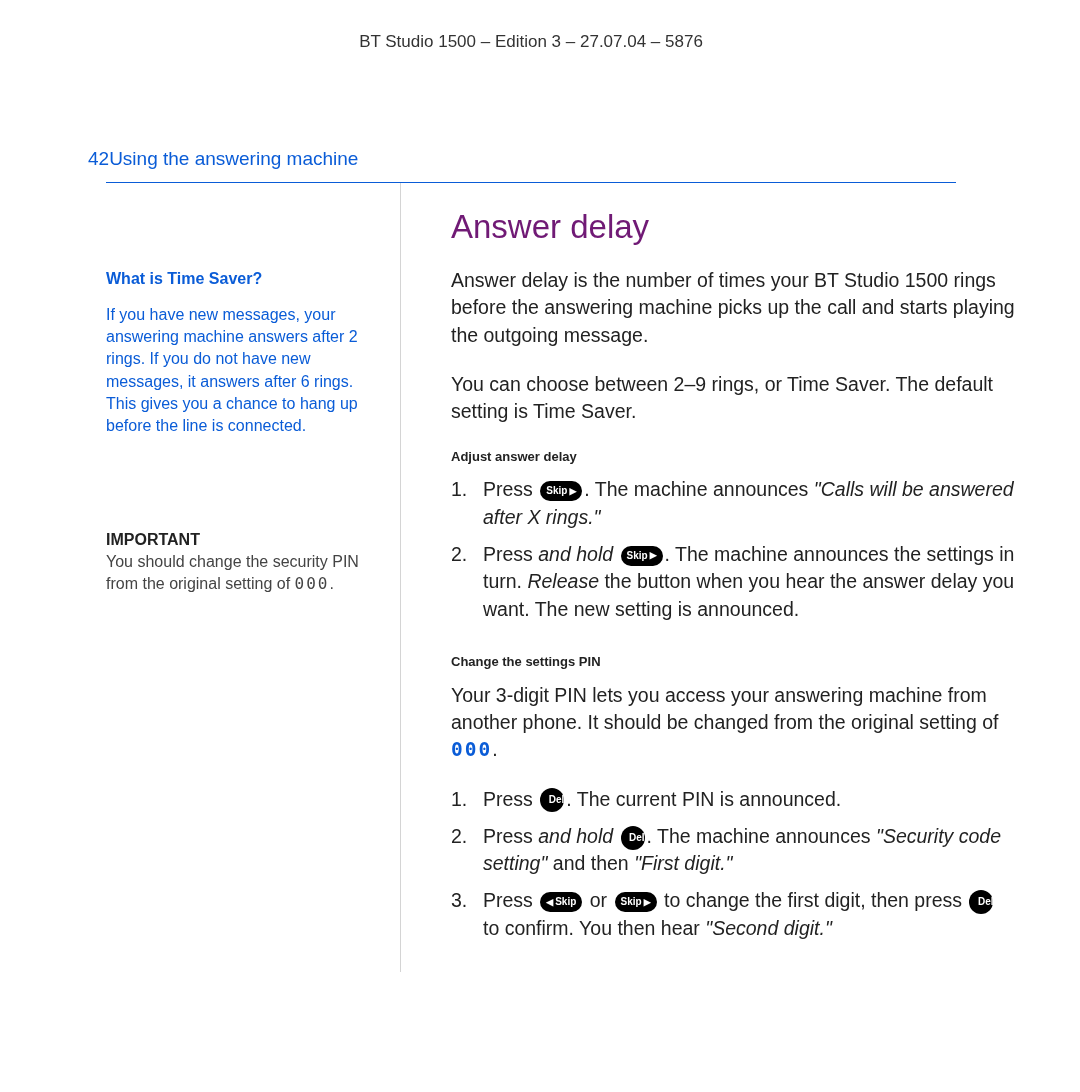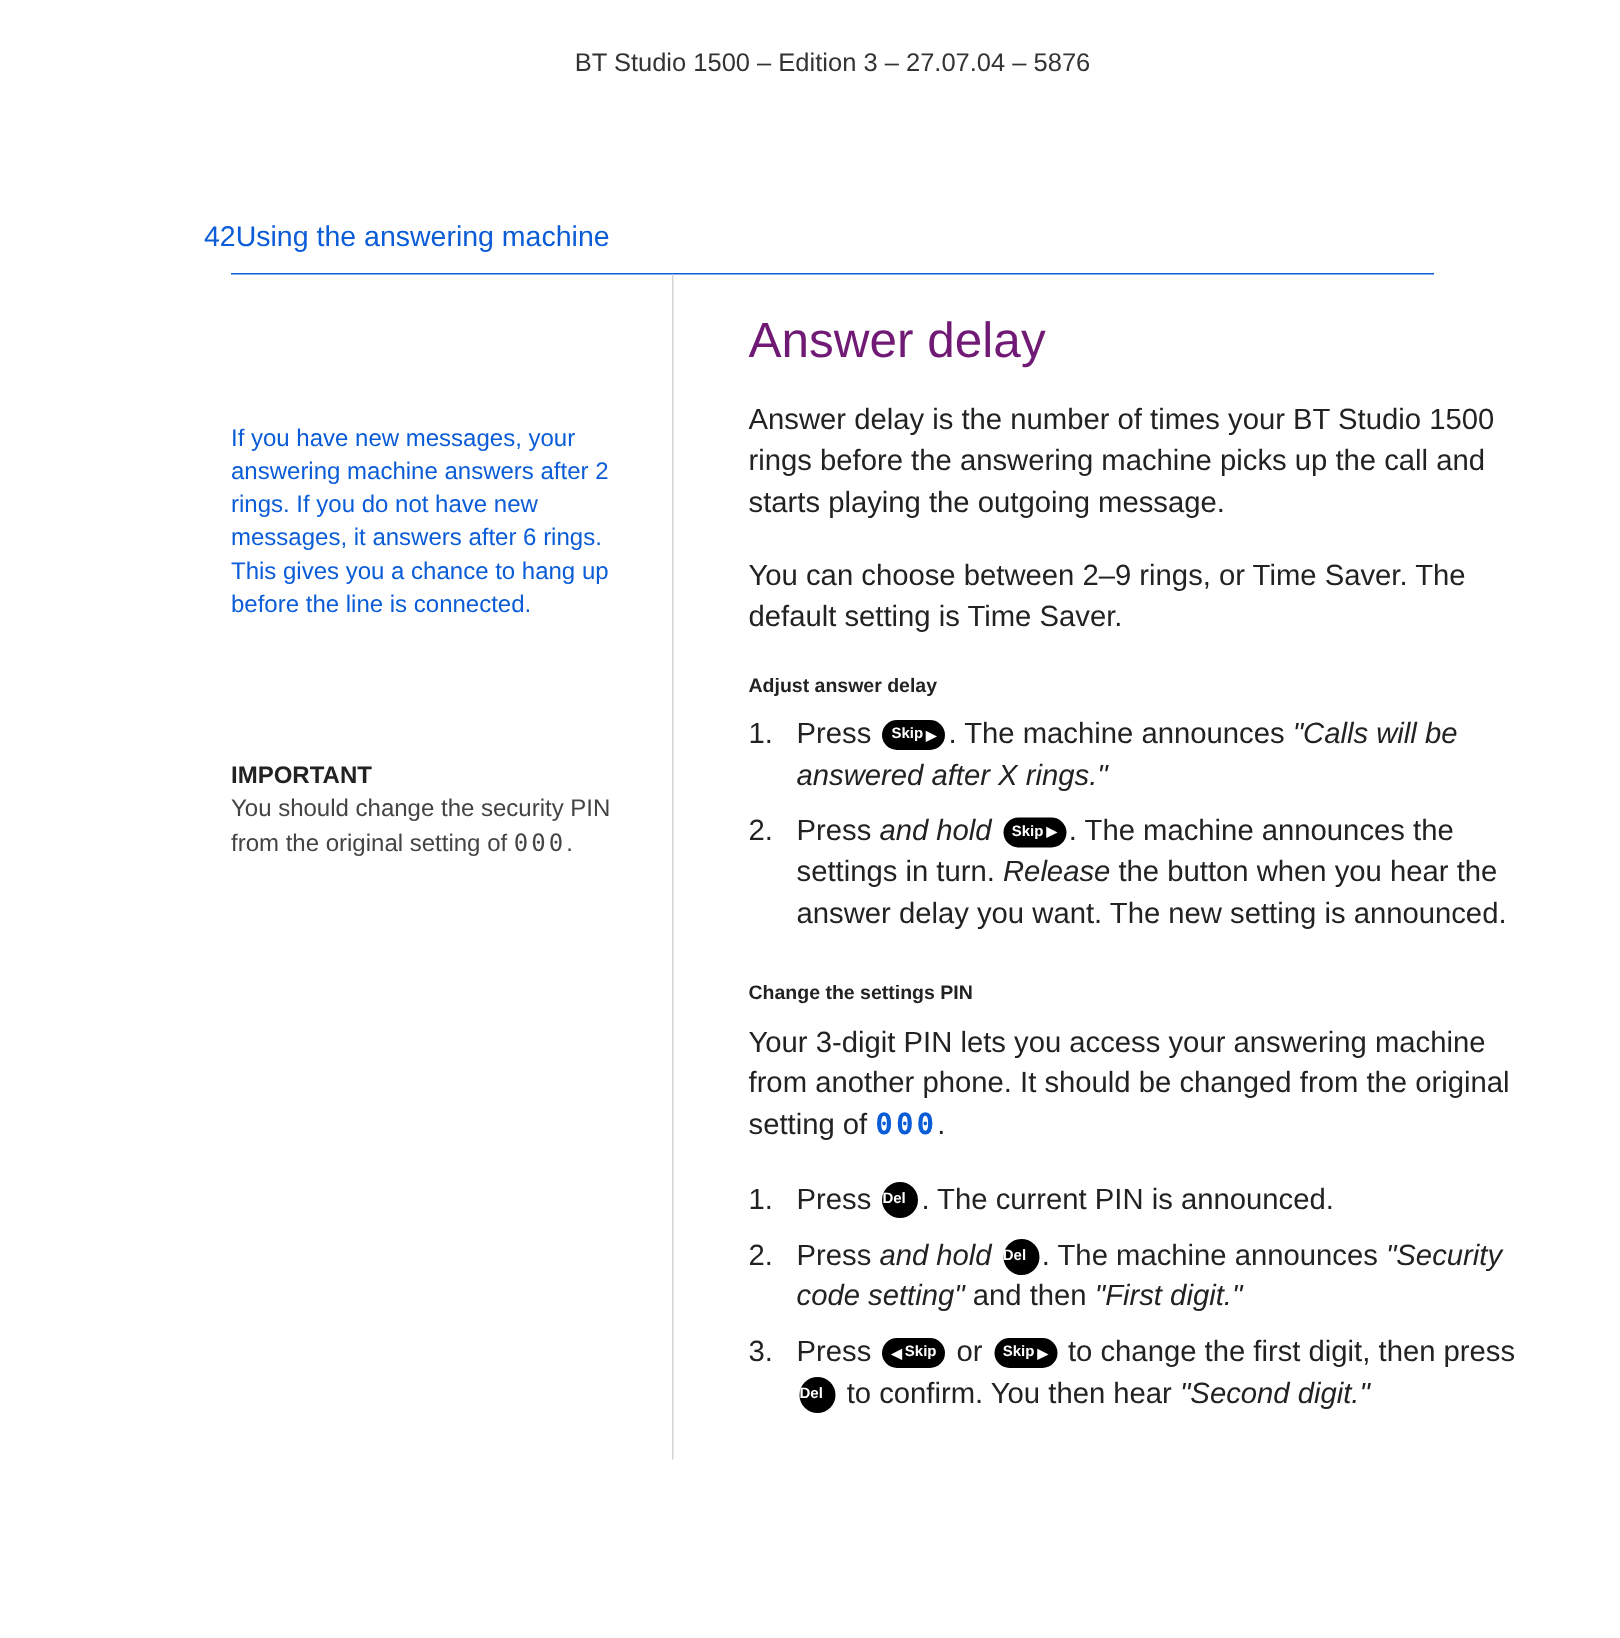--- a/index.html
+++ b/index.html
@@ -7,21 +7,21 @@
     background: #ffffff;
     margin: 0;
     padding: 0;
     color: #222222;
     width: 1080px;
     font-size: 18.5px;
     line-height: 1.45;
   }
   .page {
     width: 1076px;
-    padding: 30px 60px 40px 94px;
+    padding: 30px 60px 40px 46px;
     box-sizing: border-box;
   }
   .doc-meta {
     text-align: center;
     color: #333333;
     font-size: 17px;
     margin-bottom: 90px;
   }
   .heading-row {
     display: flex;
@@ -122,21 +122,21 @@
     font-family: monospace;
     font-weight: bold;
   }
   .code-black {
     letter-spacing: 2px;
     font-family: monospace;
   }
   .btn {
     display: inline-flex;
     align-items: center;
-    justify-content: flex-start;
+    justify-content: flex-end;
     vertical-align: middle;
     background: #000000;
     color: #ffffff;
     border-radius: 12px;
     padding: 1px 6px 1px 6px;
     font-size: 10px;
     font-weight: bold;
     line-height: 1;
     height: 18px;
     min-width: 24px;
@@ -169,20 +169,21 @@
   <div class="heading-row">
     <span class="page-no">42</span>
     <span class="section-title">Using the answering machine</span>
   </div>
   <hr class="rule">
 
   <div class="columns">
 
     <div class="side-col">
       <div>
+        <div class="side-heading">What is Time Saver?</div>
         <div style="height:14px"></div>
         <div>If you have new messages, your answering machine answers after 2 rings. If you do not have new messages, it answers after 6 rings. This gives you a chance to hang up before the line is connected.</div>
       </div>
 
       <div class="side-block2">
         <div class="side-heading-black">IMPORTANT</div>
         <div>
           <span>You should change the security PIN from the original setting of </span><span class="code-black">000</span><span>.</span>
         </div>
       </div>

